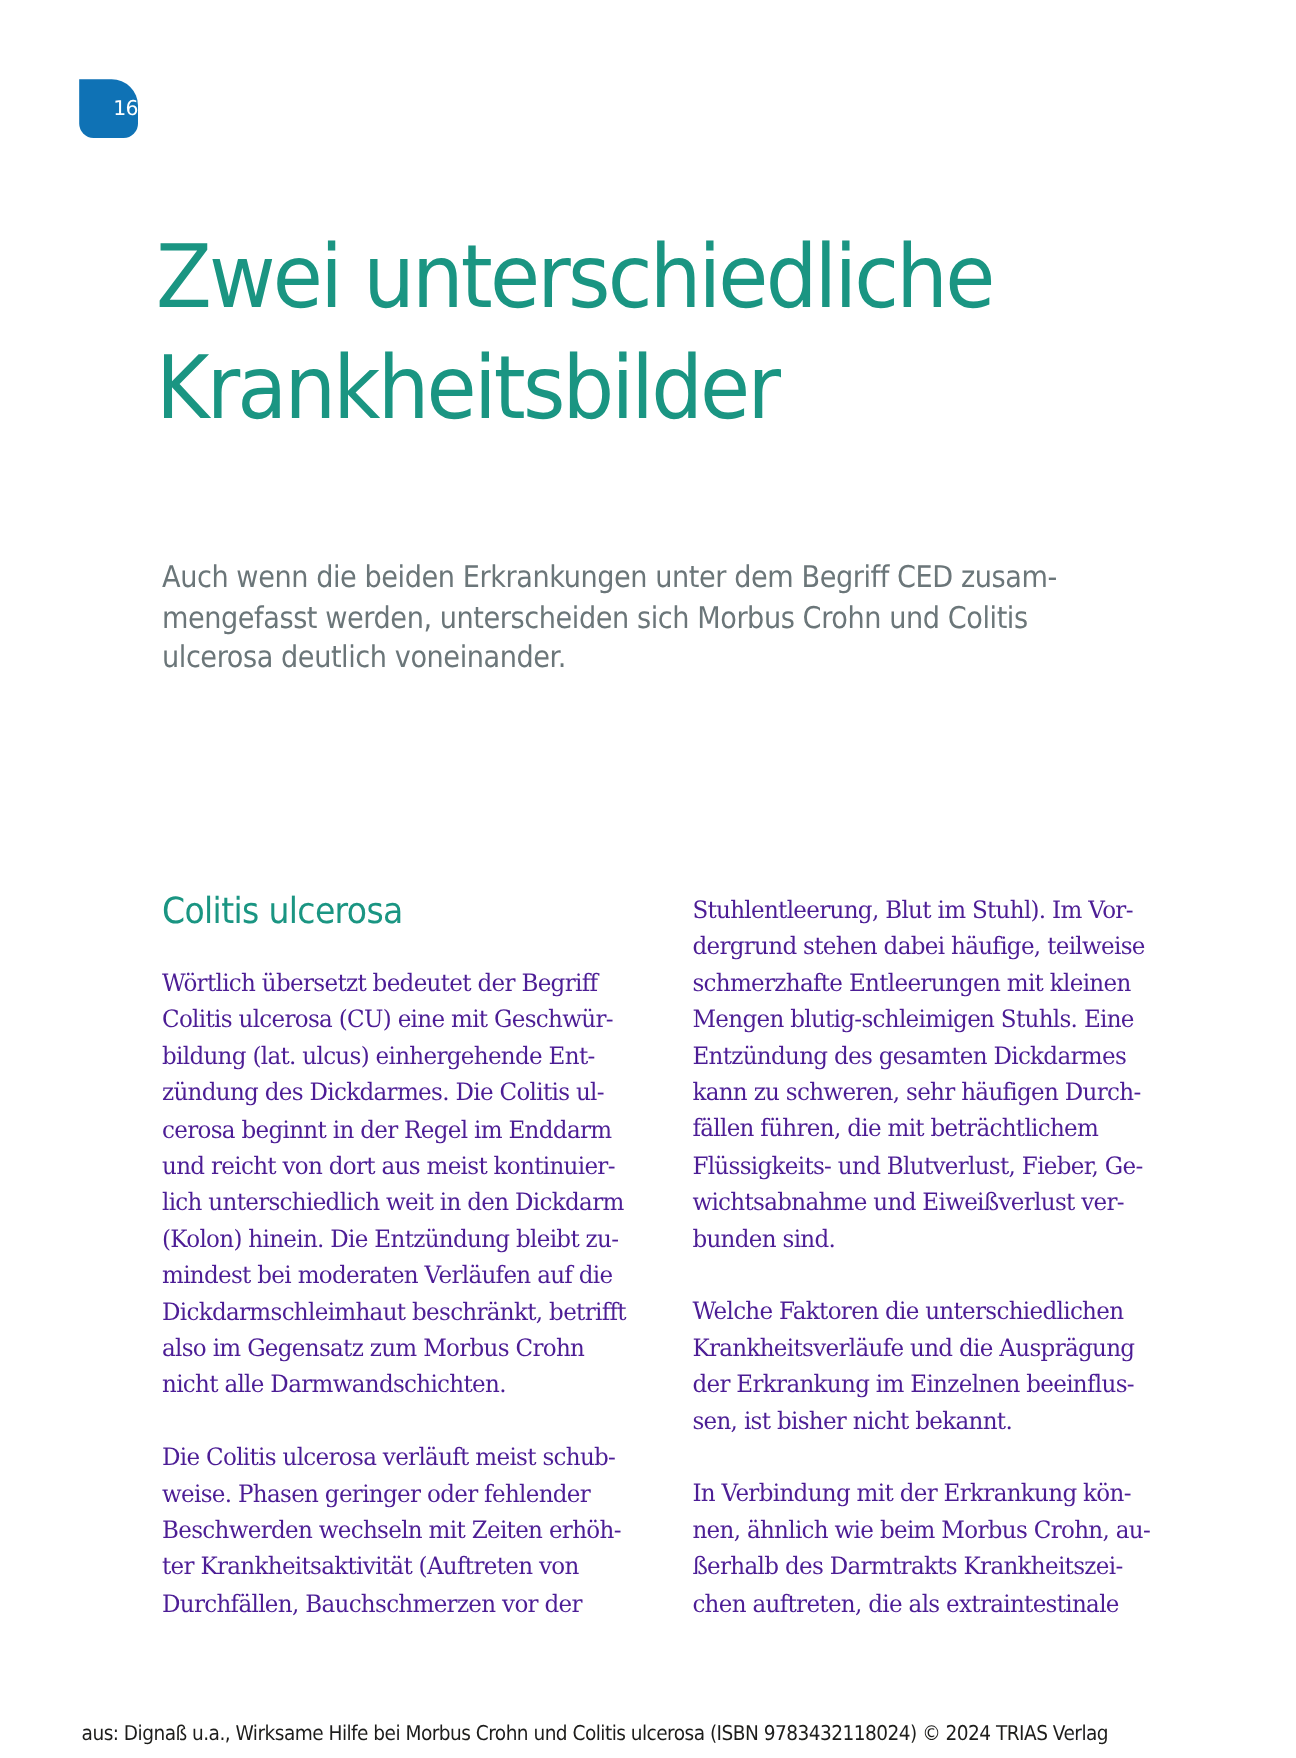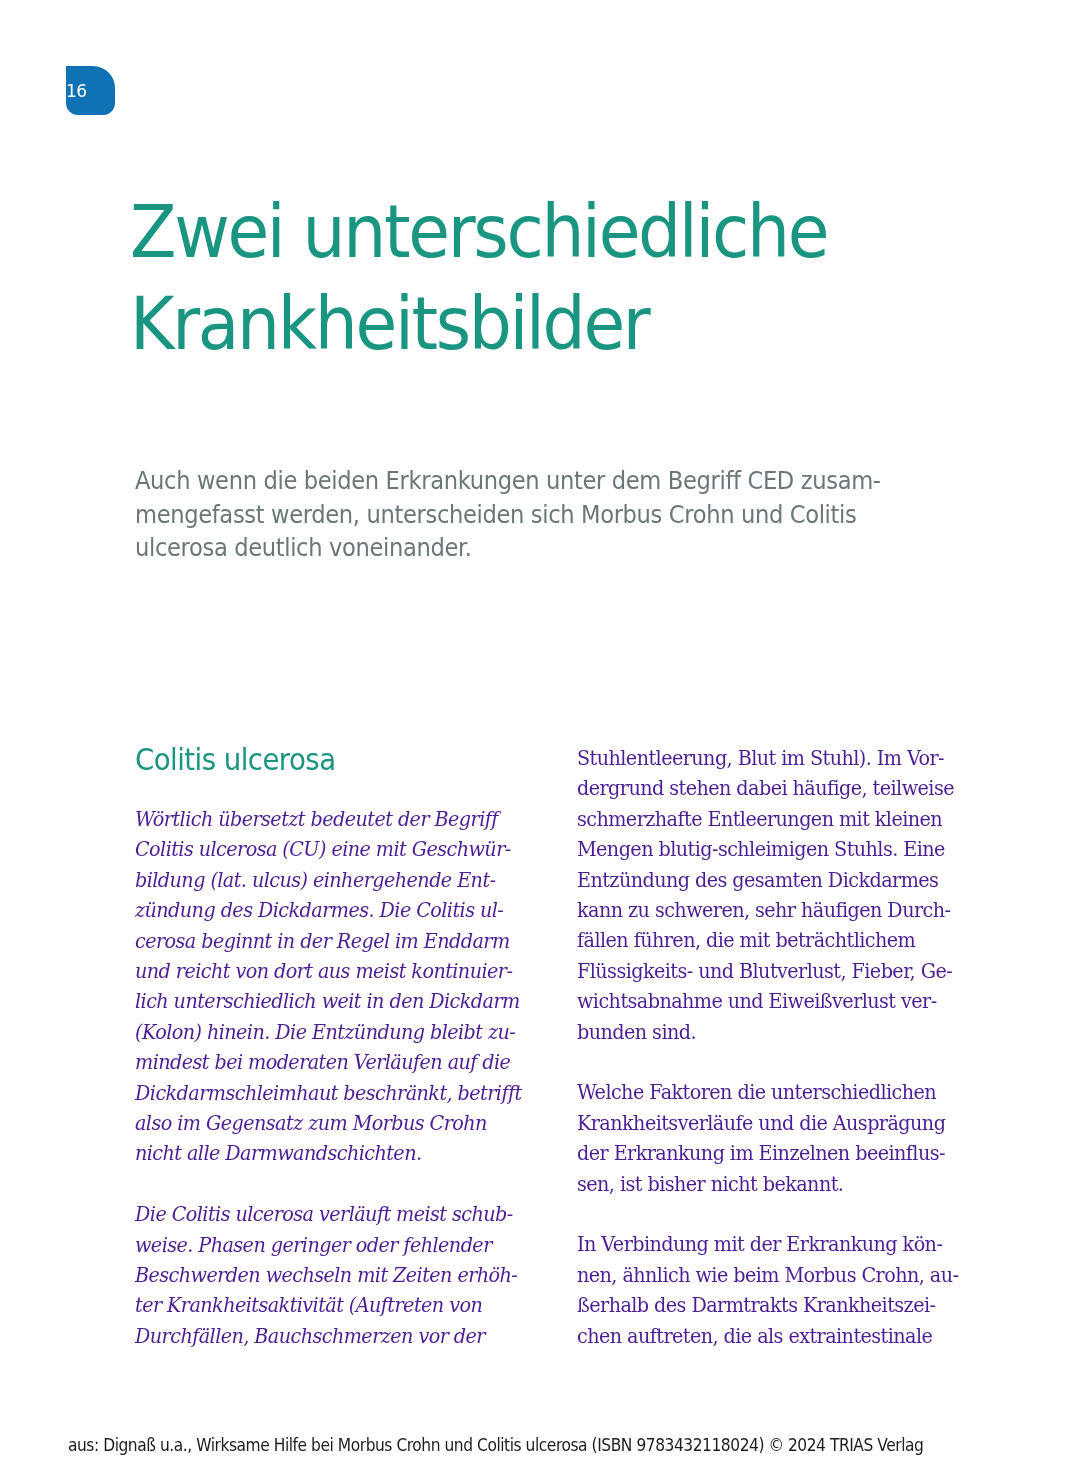--- a/index.html
+++ b/index.html
@@ -19,21 +19,21 @@
       top: 66px;
       width: 49px;
       height: 49px;
       background: #0f72b5;
       border-radius: 0 22px 12px 12px;
       color: #ffffff;
       font-family: "DejaVu Sans", sans-serif;
       font-size: 17px;
       display: flex;
       align-items: center;
-      justify-content: flex-start;
+      justify-content: flex-end;
       letter-spacing: -0.5px;
     }
     .title {
       position: absolute;
       left: 130px;
       top: 186px;
       margin: 0;
       width: 900px;
       color: #1a9582;
       font-family: "DejaVu Sans", sans-serif;
@@ -76,21 +76,21 @@
       white-space: nowrap;
     }
     .col {
       position: absolute;
       font-family: "DejaVu Serif", serif;
       font-size: 20px;
       line-height: 30.4px;
       color: #4c1d95;
       letter-spacing: -0.6px;
     }
-    .col-left { left: 135px; top: 804px; width: 420px; font-style: italic; }
+    .col-left { left: 135px; top: 804px; width: 420px; }
     .col-right { left: 577px; top: 743px; width: 420px; }
     .col p {
       margin: 0 0 30.4px 0;
       transform: scaleX(0.96);
       transform-origin: left top;
     }
     .col p span { display: block; white-space: nowrap; }
     .footer {
       position: absolute;
       left: 68px;

